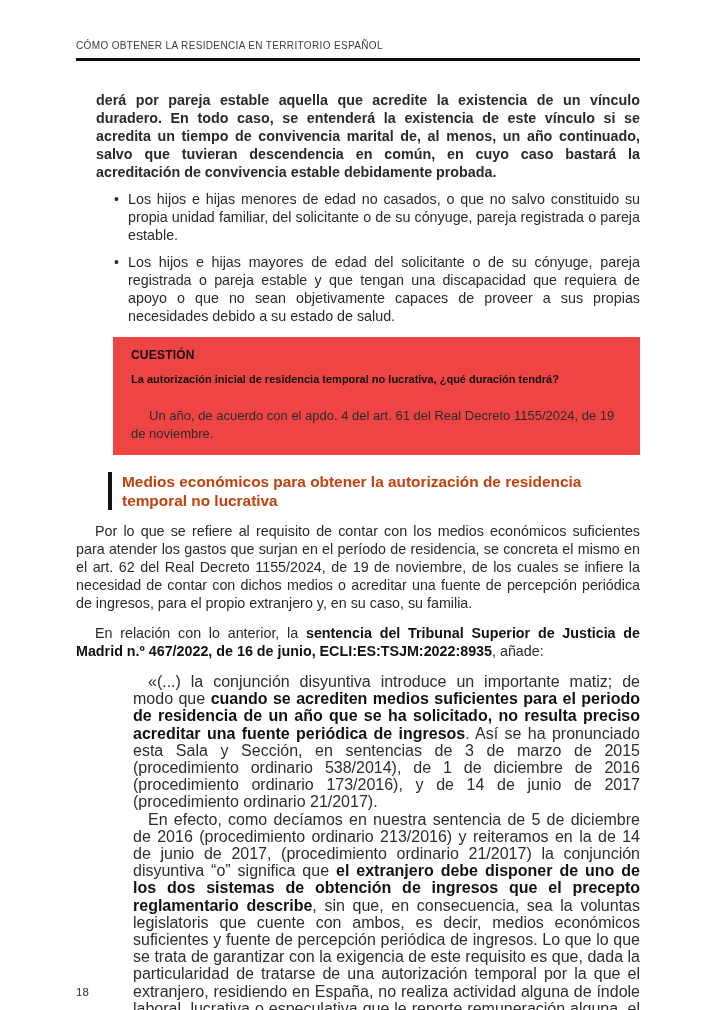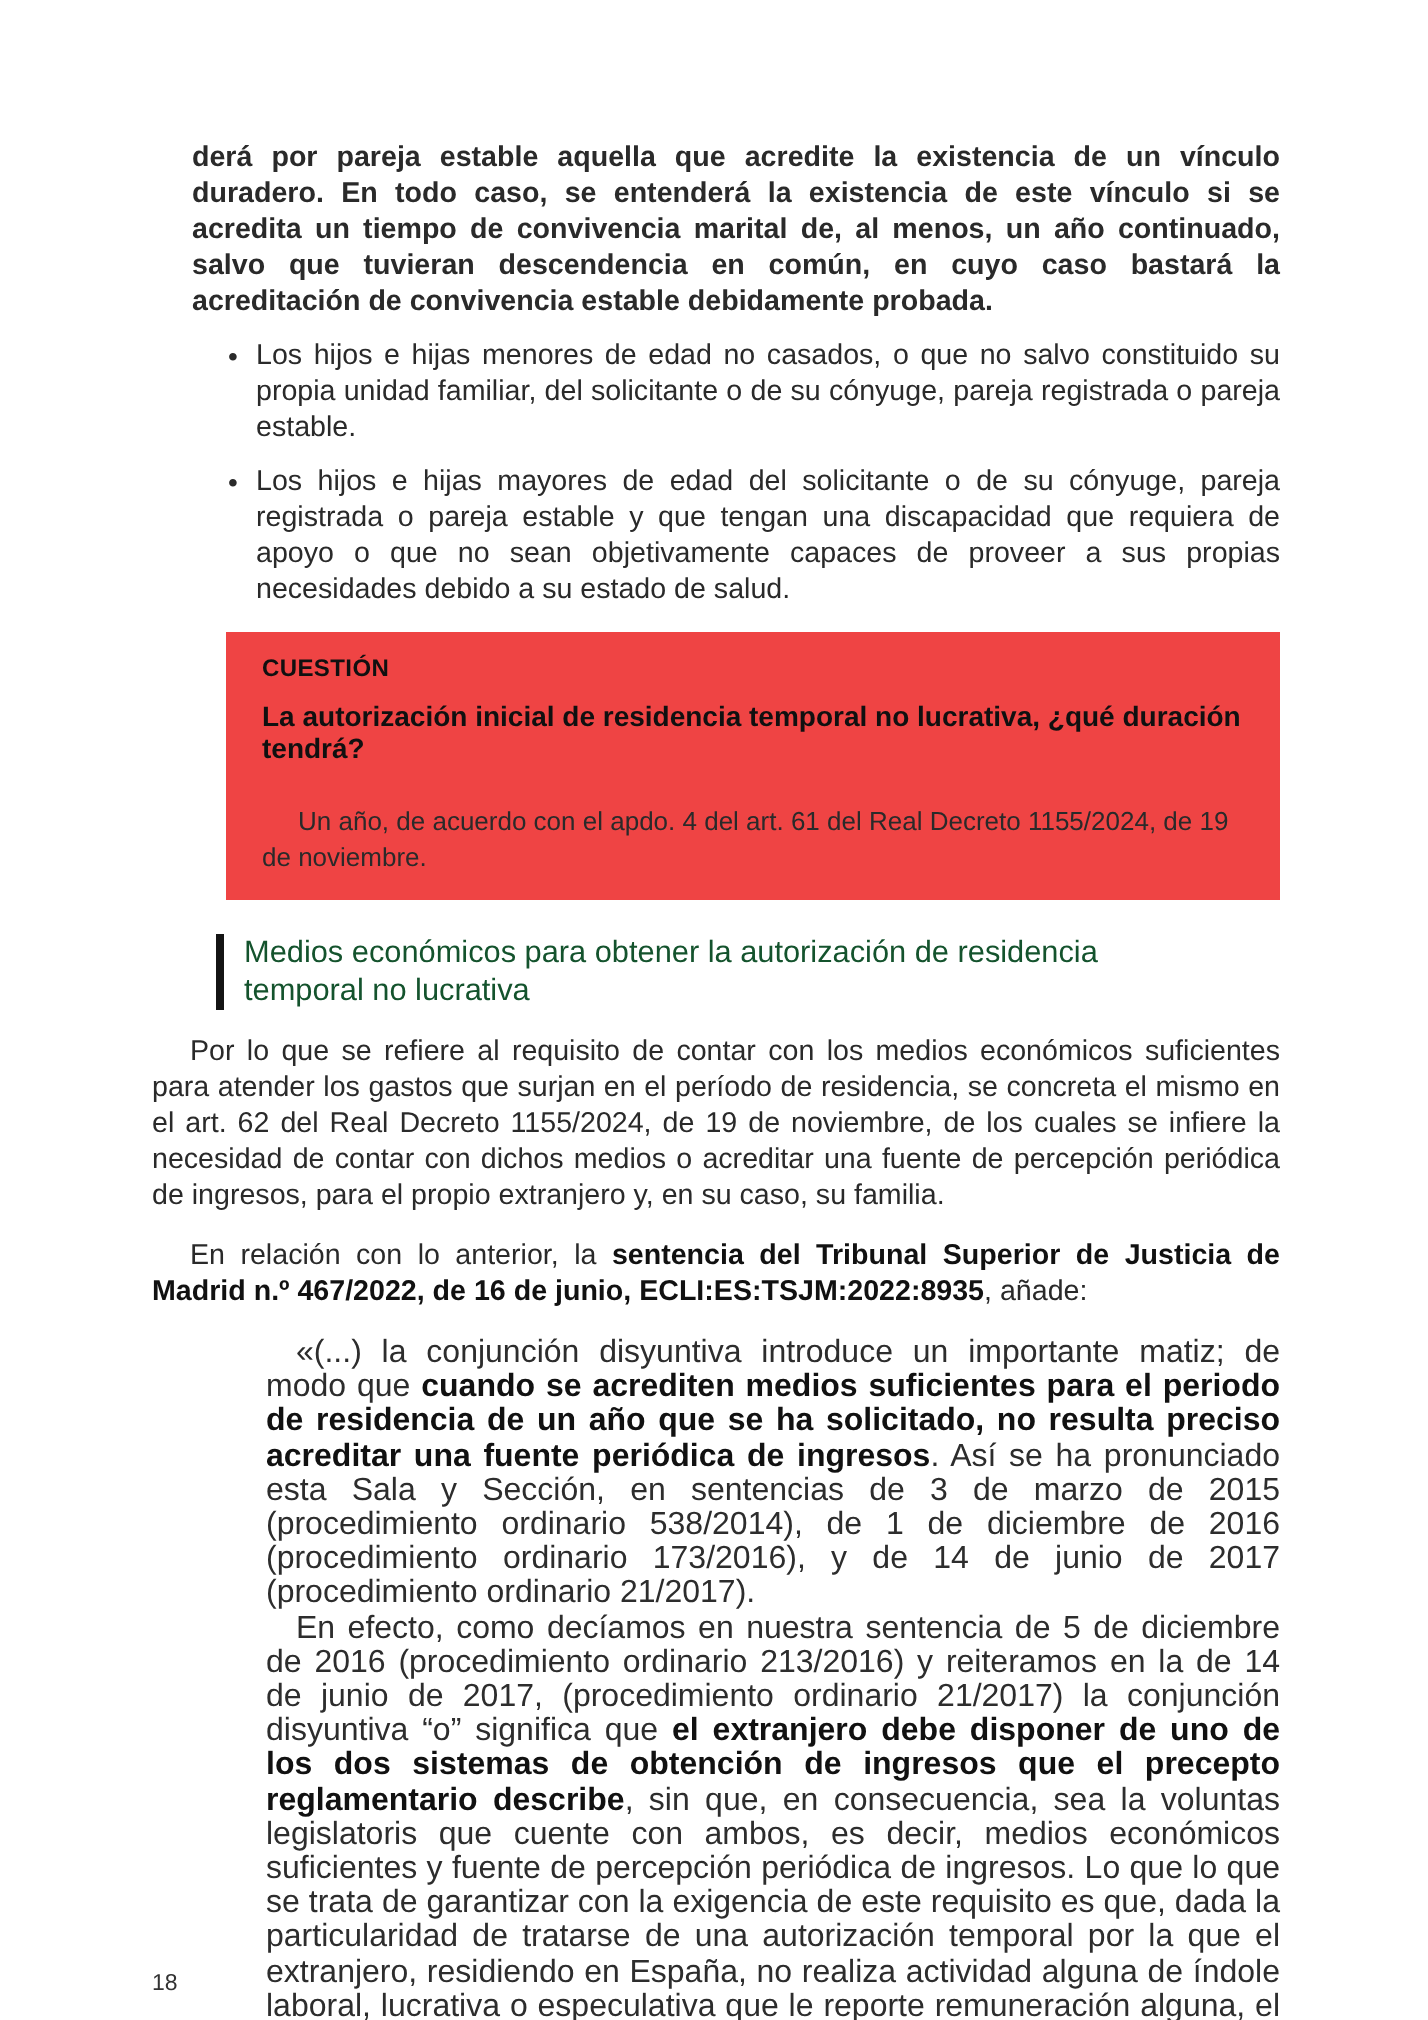--- a/index.html
+++ b/index.html
@@ -57,21 +57,21 @@
     padding: 11px 18px 13px 18px;
   }
   .q-label {
     font-size: 12px;
     font-weight: 700;
     color: #101010;
     letter-spacing: 0.2px;
   }
   .q-question {
     margin-top: 9px;
-    font-size: 14px;
+    font-size: 11px;
     font-weight: 700;
     line-height: 16px;
     color: #101010;
   }
   .q-answer {
     margin-top: 20px;
     font-size: 13px;
     line-height: 17.5px;
     text-indent: 18px;
     color: #2a2a2a;
@@ -84,23 +84,23 @@
   }
   .heading-bars {
     flex: none;
     width: 2px;
     border-left: 2px solid #141414;
     border-right: 2px solid #141414;
     margin-right: 10px;
   }
   .heading-text {
     font-size: 15.4px;
-    font-weight: 400;
+    font-weight: 700;
     line-height: 19px;
-    color: #14532d;
+    color: #c2410c;
     max-width: 480px;
   }
   
   .para {
     margin-top: 12px;
     text-indent: 19px;
   }
   .para b, .q-strong, blockquote b { font-weight: 700; color: #111; }
   
   blockquote {
@@ -117,20 +117,24 @@
     left: 76px; top: 986px;
     font-size: 11.5px;
     color: #333;
   }
 </style>
 </head>
 <body>
 
 <div class="page">
 
+  <header>
+    <div class="running-head">CÓMO OBTENER LA RESIDENCIA EN TERRITORIO ESPAÑOL</div>
+    <div class="head-rule"></div>
+  </header>
 
   <main>
 
     <p class="body-text cont-para">derá por pareja estable aquella que acredite la existencia de un vínculo duradero. En todo caso, se entenderá la existencia de este vínculo si se acredita un tiempo de convivencia marital de, al menos, un año continuado, salvo que tuvieran descendencia en común, en cuyo caso bastará la acreditación de convivencia estable debidamente probada.</p>
 
     <ul class="bullets">
       <li class="body-text">
         <span class="marker">•</span>
         <span>Los hijos e hijas menores de edad no casados, o que no salvo constituido su propia unidad familiar, del solicitante o de su cónyuge, pareja registrada o pareja estable.</span>
       </li>

